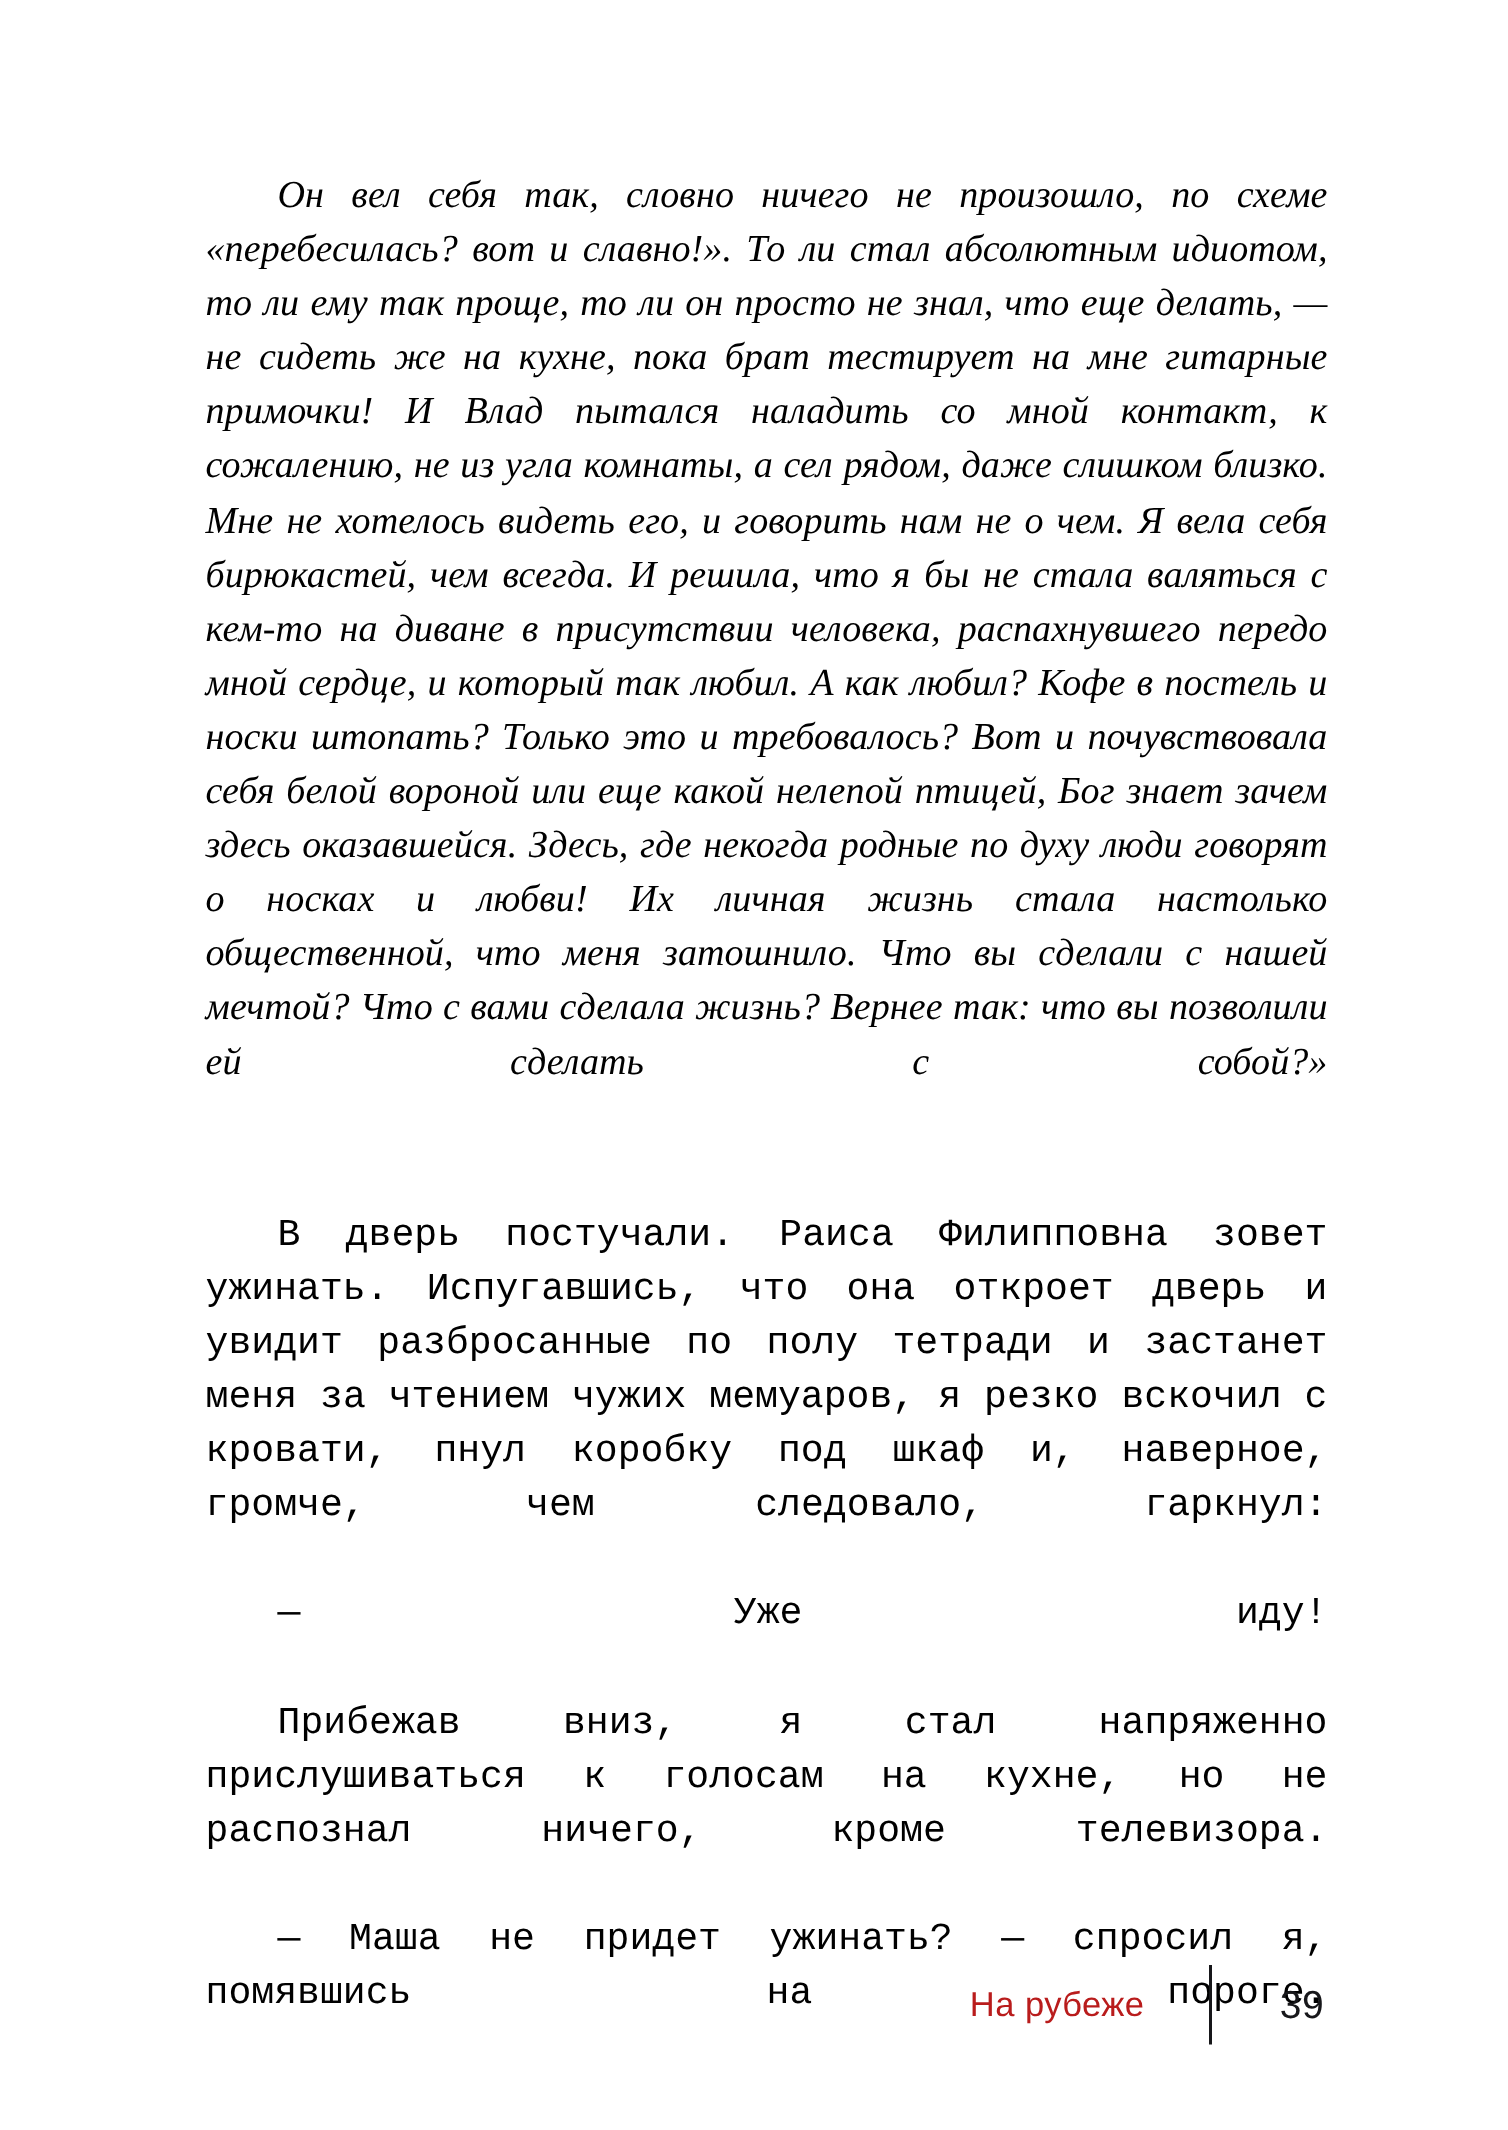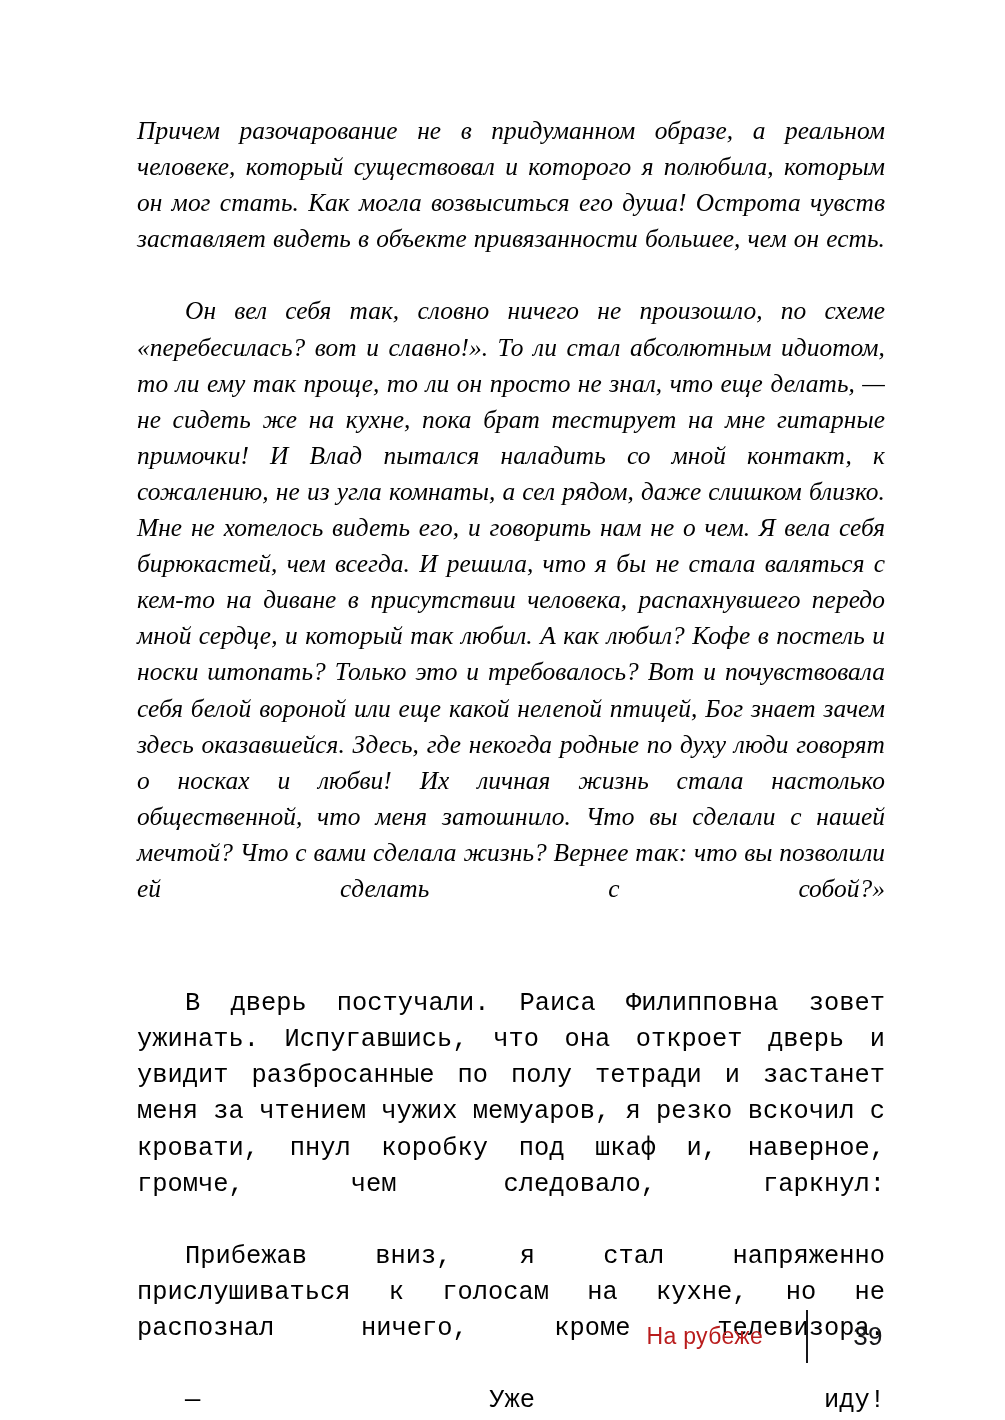--- a/index.html
+++ b/index.html
@@ -124,30 +124,29 @@
   }
 </style>
 </head>
 <body>
 
 <div class="page">
 
   <div class="text-column">
 
     <section class="block-italic">
-      <p>Причем разочарование не в придуманном образе, а реальном человеке, который существовал и которого я полюбила, которым он мог стать. Как могла возвыситься его душа! Острота чувств заставляет видеть в объекте привязанности большее, чем он есть.</p>
       <p class="indent">Он вел себя так, словно ничего не произошло, по схеме «перебесилась? вот и славно!». То ли стал абсолютным идиотом, то ли ему так проще, то ли он просто не знал, что еще делать, — не сидеть же на кухне, пока брат тестирует на мне гитарные примочки! И Влад пытался наладить со мной контакт, к сожалению, не из угла комнаты, а сел рядом, даже слишком близко. Мне не хотелось видеть его, и говорить нам не о чем. Я вела себя бирюкастей, чем всегда. И решила, что я бы не стала валяться с кем-то на диване в присутствии человека, распахнувшего передо мной сердце, и который так любил. А как любил? Кофе в постель и носки штопать? Только это и требовалось? Вот и почувствовала себя белой вороной или еще какой нелепой птицей, Бог знает зачем здесь оказавшейся. Здесь, где некогда родные по духу люди говорят о носках и любви! Их личная жизнь стала настолько общественной, что меня затошнило. Что вы сделали с нашей мечтой? Что с вами сделала жизнь? Вернее так: что вы позволили ей сделать с собой?»</p>
     </section>
 
     <div class="gap-between-blocks"></div>
 
     <section class="block-upright">
       <p>В дверь постучали. Раиса Филипповна зовет ужинать. Испугавшись, что она откроет дверь и увидит разбросанные по полу тетради и застанет меня за чтением чужих мемуаров, я резко вскочил с кровати, пнул коробку под шкаф и, наверное, громче, чем следовало, гаркнул:</p>
+      <p>— Уже иду!</p>
       <p>Прибежав вниз, я стал напряженно прислушиваться к голосам на кухне, но не распознал ничего, кроме телевизора.</p>
-      <p>— Уже иду!</p>
       <p>— Маша не придет ужинать? — спросил я, помявшись на пороге.</p>
     </section>
 
   </div>
 
   <div class="footer">
     <div class="footer-inner">
       <span class="running-head">На рубеже</span>
       <span class="footer-rule"></span>
       <span class="page-number">39</span>

